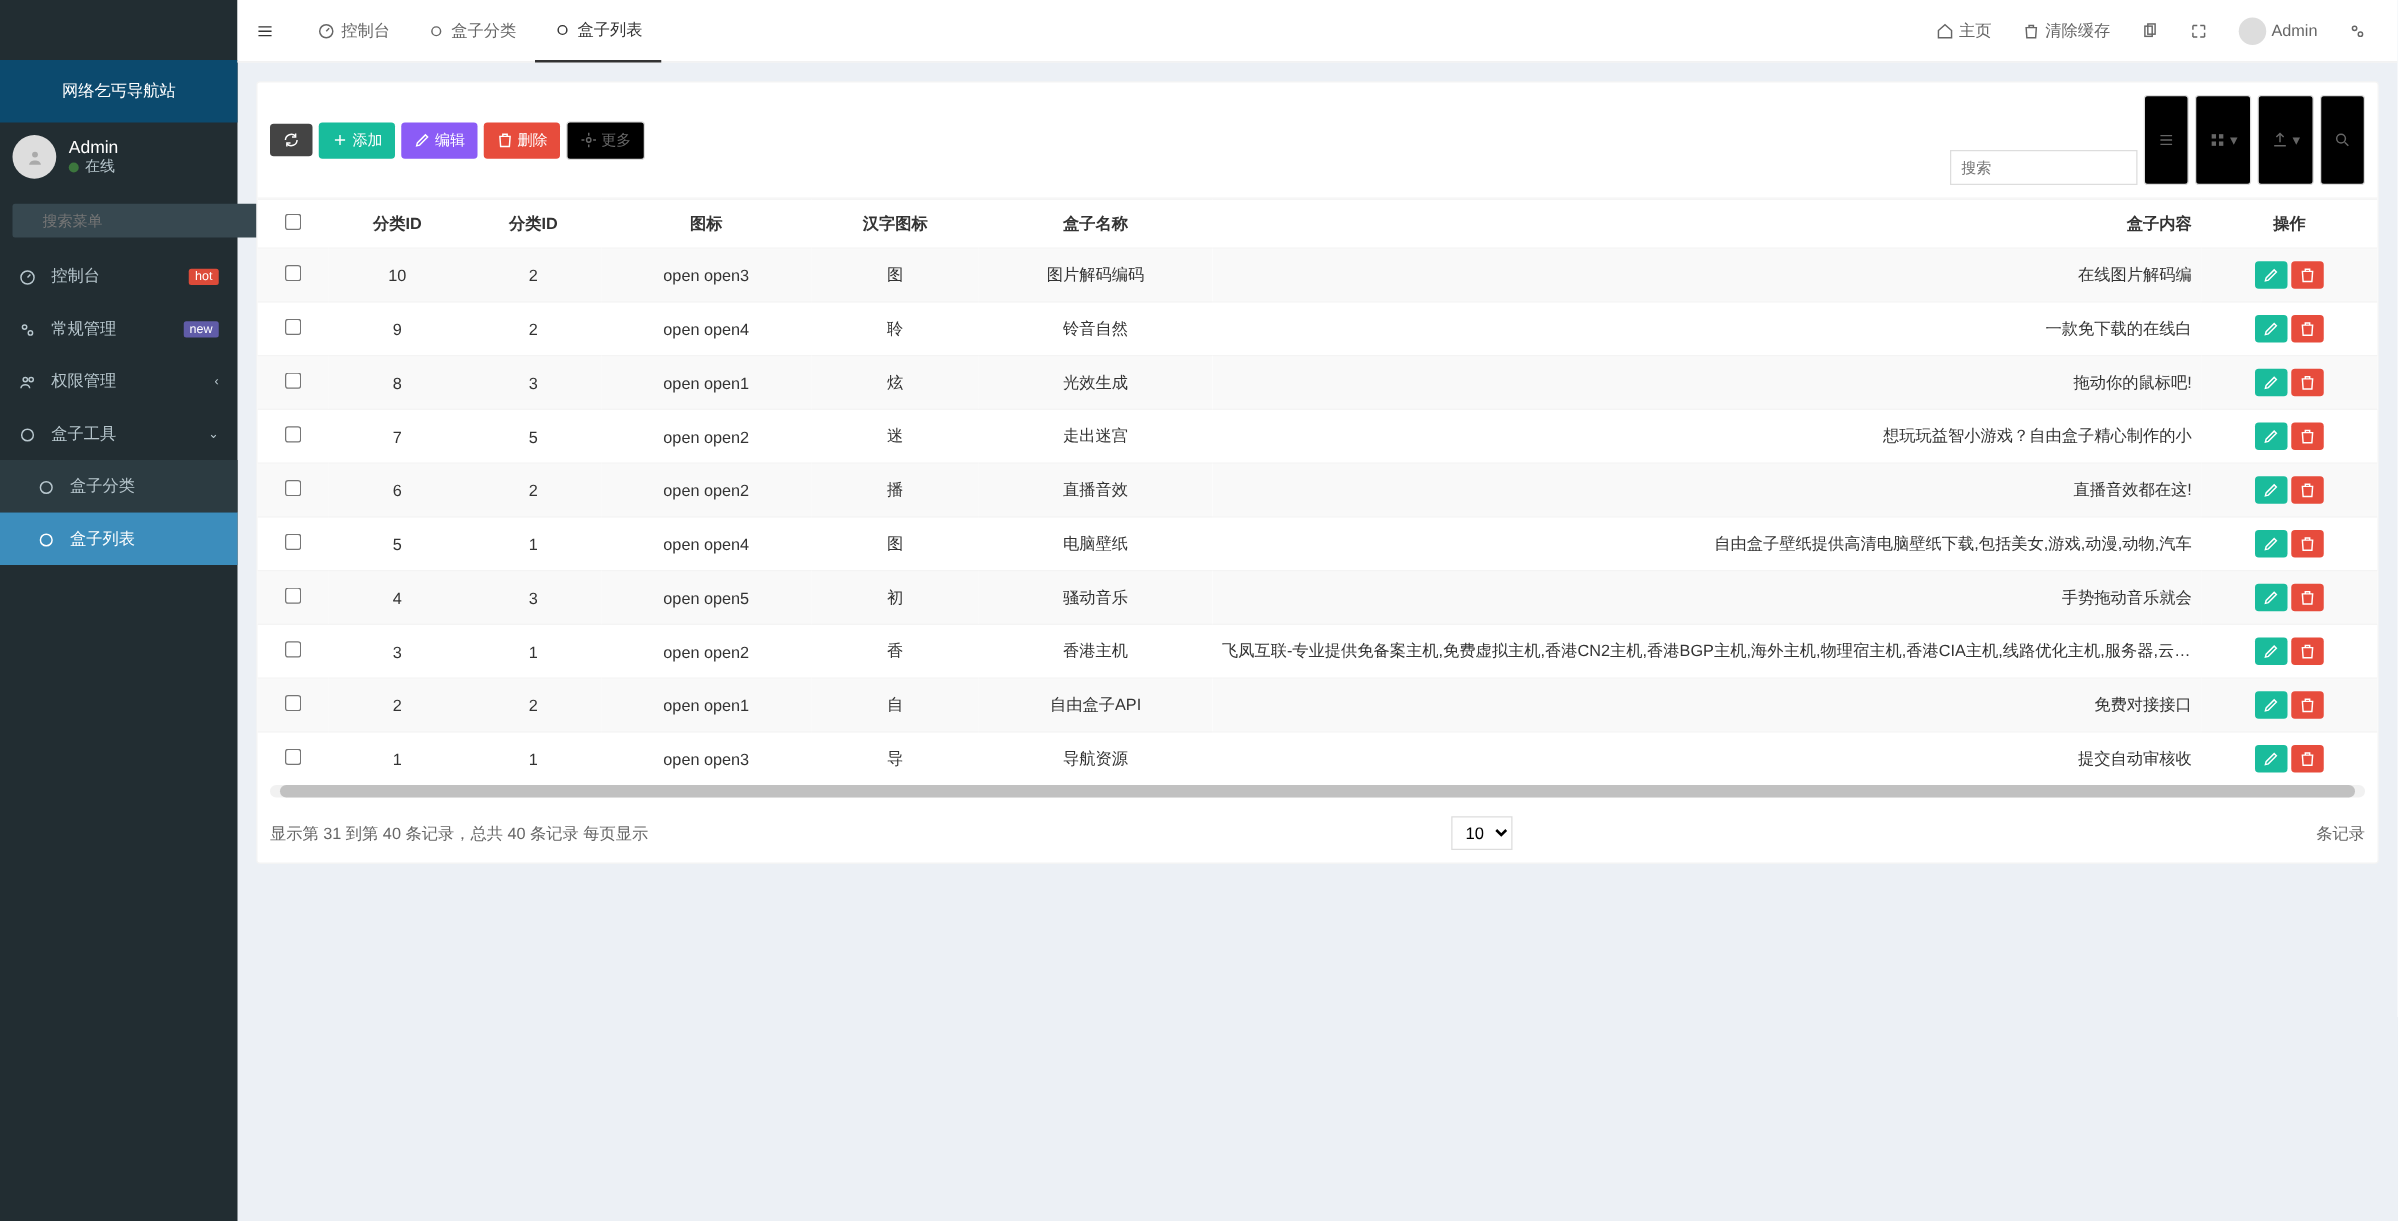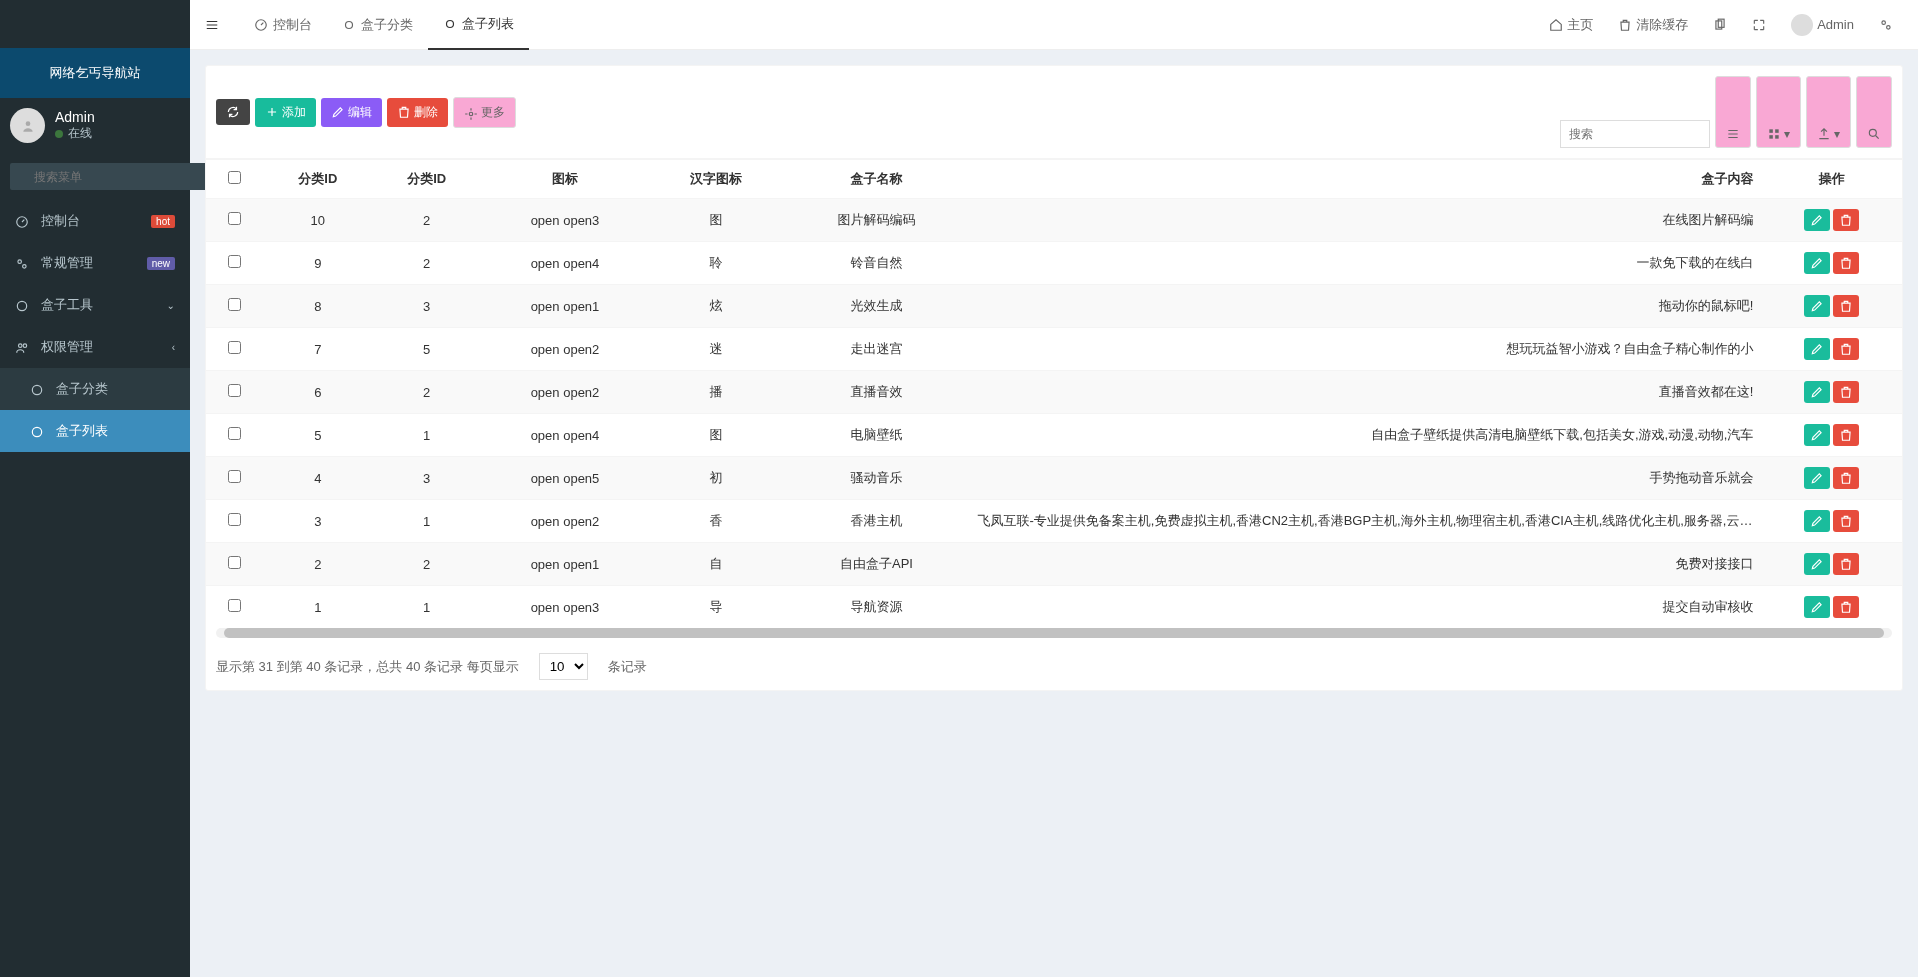--- a/index.html
+++ b/index.html
@@ -44,37 +44,37 @@
 .content { padding: 15px; }
 .panel { background: #fff; border: 1px solid #f4f4f4; border-radius: 3px; }
 .toolbar { padding: 10px; display: flex; align-items: center; gap: 5px; border-bottom: 1px solid #f4f4f4; }
 .btn { padding: 6px 10px; border: none; border-radius: 3px; color: #fff; cursor: pointer; font-size: 12px; display: inline-flex; align-items: center; gap: 3px; }
 .btn-dark { background: #444; }
 .btn-green { background: #18bc9c; justify-content: flex-end; }
 .btn-green2 { background: #1abc9c; }
 .btn-blue { background: #8b5cf6; }
 .btn-red { background: #e74c3c; }
 .btn-red2 { background: #e74c3c; }
-.btn-white { background: #f9a8d4; color: #666; border: 1px solid #ddd; align-items: flex-end; }
+.btn-white { background: #000000; color: #666; border: 1px solid #ddd; }
 .btn-icon-small { padding: 4px 6px; font-size: 11px; }
 .toolbar-right { margin-left: auto; display: flex; gap: 5px; }
 .toolbar-right input { border: 1px solid #ddd; padding: 6px 8px; width: 150px; font-size: 12px; margin-top: 44px; }
 
 
 .table-wrap { overflow-x: auto; }
 table { width: 100%; border-collapse: collapse; }
 th, td { padding: 10px 8px; text-align: center; border-top: 1px solid #f4f4f4; font-size: 13px; white-space: nowrap; }
 th { font-weight: bold; }
 .col-content { text-align: right; max-width: 400px; overflow: hidden; text-overflow: ellipsis; }
 tbody tr:nth-child(odd) { background: #f9f9f9; }
 .row-actions { display: flex; gap: 3px; justify-content: center; }
 input[type=checkbox] { cursor: pointer; }
 
 
-.table-footer { padding: 10px; display: flex; align-items: center; gap: 20px; font-size: 13px; color: #666; }
+.table-footer { padding: 10px; display: flex; align-items: center; gap: 20px; font-size: 13px; color: #666; justify-content: space-between; }
 .pagination { margin-left: auto; display: flex; gap: 0; }
 .pg-btn { padding: 6px 12px; border: 1px solid #ddd; background: #fff; cursor: pointer; font-size: 13px; margin-left: -1px; }
 .pg-btn.active { background: #444; color: #fff; border-color: #444; }
 .pg-input { width: 35px; padding: 6px; border: 1px solid #ddd; margin-left: 5px; }
 select { padding: 4px 6px; border: 1px solid #ddd; background: #fff; }
 
 svg { width: 14px; height: 14px; fill: currentColor; vertical-align: middle; }
 .scrollbar-track { height: 10px; background: #f1f1f1; margin: 0 10px 5px; border-radius: 5px; position: relative; }
 .scrollbar-thumb { position: absolute; left: 8px; right: 8px; height: 10px; background: #c1c1c1; border-radius: 5px; }
 </style>
@@ -119,33 +119,33 @@
         <li class="nav-item">
           <span class="ico"><svg viewBox="0 0 24 24">
               <circle cx="8" cy="8" r="3" fill="none" stroke="currentColor" stroke-width="2"></circle>
               <circle cx="16" cy="16" r="3" fill="none" stroke="currentColor" stroke-width="2"></circle>
             </svg></span>
           <span class="txt">常规管理</span>
           <span class="badge badge-new">new</span>
         </li>
         <li class="nav-item">
           <span class="ico"><svg viewBox="0 0 24 24">
-              <circle cx="12" cy="12" r="8" fill="none" stroke="currentColor" stroke-width="2"></circle>
-            </svg></span>
-          <span class="txt">盒子工具</span>
-          <span class="caret">⌄</span>
-        </li>
-        <li class="nav-item">
-          <span class="ico"><svg viewBox="0 0 24 24">
               <circle cx="9" cy="8" r="3" fill="none" stroke="currentColor" stroke-width="2"></circle>
               <circle cx="17" cy="8" r="3" fill="none" stroke="currentColor" stroke-width="2"></circle>
               <path d="M3 20c0-3 3-5 6-5s6 2 6 5" fill="none" stroke="currentColor" stroke-width="2"></path>
             </svg></span>
           <span class="txt">权限管理</span>
           <span class="caret">‹</span>
+        </li>
+        <li class="nav-item">
+          <span class="ico"><svg viewBox="0 0 24 24">
+              <circle cx="12" cy="12" r="8" fill="none" stroke="currentColor" stroke-width="2"></circle>
+            </svg></span>
+          <span class="txt">盒子工具</span>
+          <span class="caret">⌄</span>
         </li>
       </ul>
     <ul class="nav sub-nav" id="nav-sub">
         <li class="nav-item">
           <span class="ico"><svg viewBox="0 0 24 24">
               <circle cx="12" cy="12" r="8" fill="none" stroke="currentColor" stroke-width="2"></circle>
             </svg></span>
           <span class="txt">盒子分类</span>
         </li>
         <li class="nav-item active">

